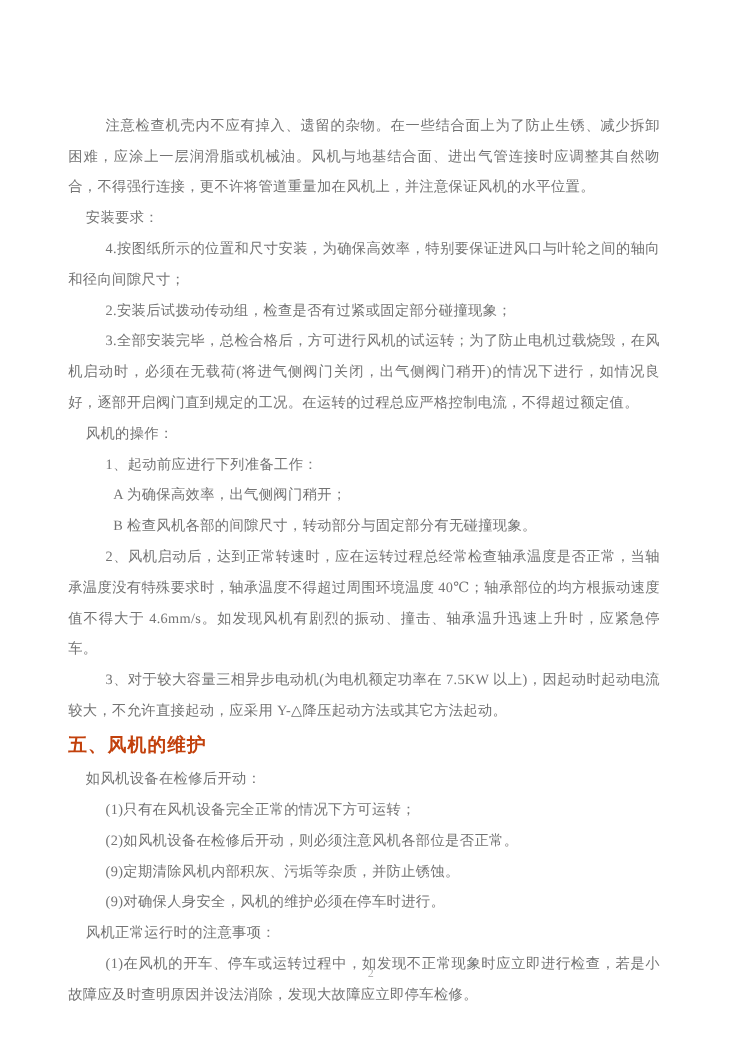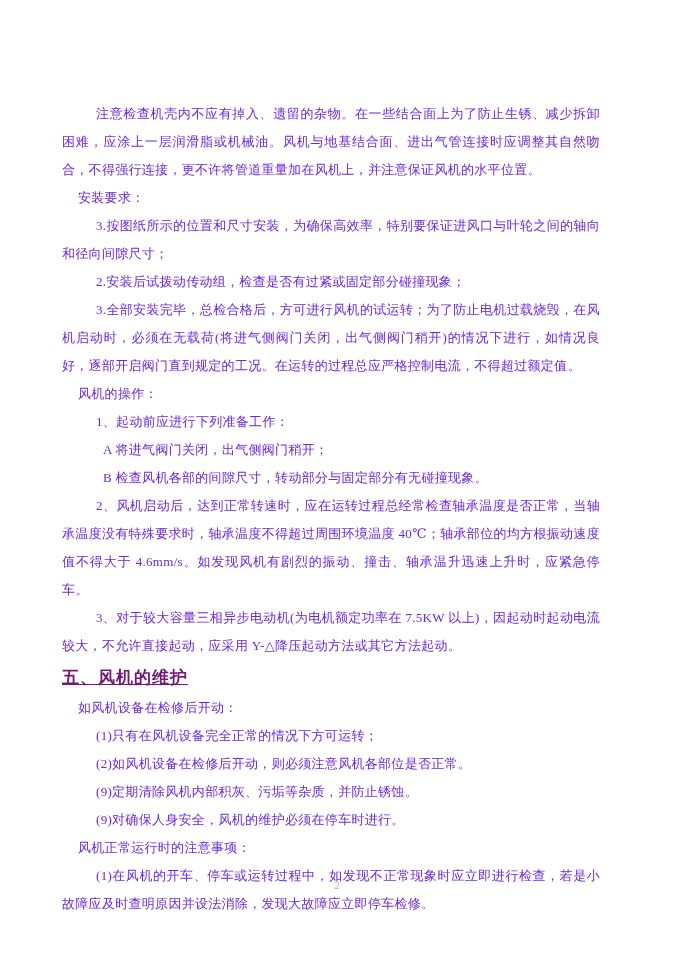--- a/index.html
+++ b/index.html
@@ -19,62 +19,61 @@
     height: 953px;
     background: #ffffff;
     box-sizing: border-box;
     padding: 100px 74px 0 62px;
   }
   .content p {
     margin: 0;
     padding: 0;
     font-size: 13px;
     line-height: 28px;
-    color: #6d28d9;
+    color: #737373;
     text-align: justify;
     text-justify: inter-ideograph;
     letter-spacing: 0.3px;
   }
   .content p.indent  { text-indent: 34px; }
   .content p.subitem { text-indent: 41px; }
   .content p.label   { text-indent: 16px; }
   .content p.heading {
     font-size: 17px;
     font-weight: bold;
-    color: #701a75;
+    color: #c2410c;
     line-height: 30px;
     text-indent: 0;
     margin: 3px 0 1px 0;
     letter-spacing: 1px;
-    text-decoration: underline;
   }
   .footer {
     position: absolute;
     left: 0;
     bottom: 62px;
     width: 674px;
     text-align: center;
     font-size: 11px;
     color: #b4b4b4;
     font-family: "Liberation Serif", "DejaVu Serif", serif;
   }
 </style>
 </head>
 <body>
 
 <div class="page">
   <div class="content">
       <p class="indent">注意检查机壳内不应有掉入、遗留的杂物。在一些结合面上为了防止生锈、减少拆卸困难，应涂上一层润滑脂或机械油。风机与地基结合面、进出气管连接时应调整其自然吻合，不得强行连接，更不许将管道重量加在风机上，并注意保证风机的水平位置。</p>
       <p class="label">安装要求：</p>
-      <p class="indent">3.按图纸所示的位置和尺寸安装，为确保高效率，特别要保证进风口与叶轮之间的轴向和径向间隙尺寸；</p>
+      <p class="indent">4.按图纸所示的位置和尺寸安装，为确保高效率，特别要保证进风口与叶轮之间的轴向和径向间隙尺寸；</p>
       <p class="indent">2.安装后试拨动传动组，检查是否有过紧或固定部分碰撞现象；</p>
       <p class="indent">3.全部安装完毕，总检合格后，方可进行风机的试运转；为了防止电机过载烧毁，在风机启动时，必须在无载荷(将进气侧阀门关闭，出气侧阀门稍开)的情况下进行，如情况良好，逐部开启阀门直到规定的工况。在运转的过程总应严格控制电流，不得超过额定值。</p>
       <p class="label">风机的操作：</p>
       <p class="indent">1、起动前应进行下列准备工作：</p>
-      <p class="subitem">A 将进气阀门关闭，出气侧阀门稍开；</p>
+      <p class="subitem">A 为确保高效率，出气侧阀门稍开；</p>
       <p class="subitem">B 检查风机各部的间隙尺寸，转动部分与固定部分有无碰撞现象。</p>
       <p class="indent">2、风机启动后，达到正常转速时，应在运转过程总经常检查轴承温度是否正常，当轴承温度没有特殊要求时，轴承温度不得超过周围环境温度 40℃；轴承部位的均方根振动速度值不得大于 4.6mm/s。如发现风机有剧烈的振动、撞击、轴承温升迅速上升时，应紧急停车。</p>
       <p class="indent">3、对于较大容量三相异步电动机(为电机额定功率在 7.5KW 以上)，因起动时起动电流较大，不允许直接起动，应采用 Y-△降压起动方法或其它方法起动。</p>
       <p class="heading">五、风机的维护</p>
       <p class="label">如风机设备在检修后开动：</p>
       <p class="indent">(1)只有在风机设备完全正常的情况下方可运转；</p>
       <p class="indent">(2)如风机设备在检修后开动，则必须注意风机各部位是否正常。</p>
       <p class="indent">(9)定期清除风机内部积灰、污垢等杂质，并防止锈蚀。</p>
       <p class="indent">(9)对确保人身安全，风机的维护必须在停车时进行。</p>
       <p class="label">风机正常运行时的注意事项：</p>

